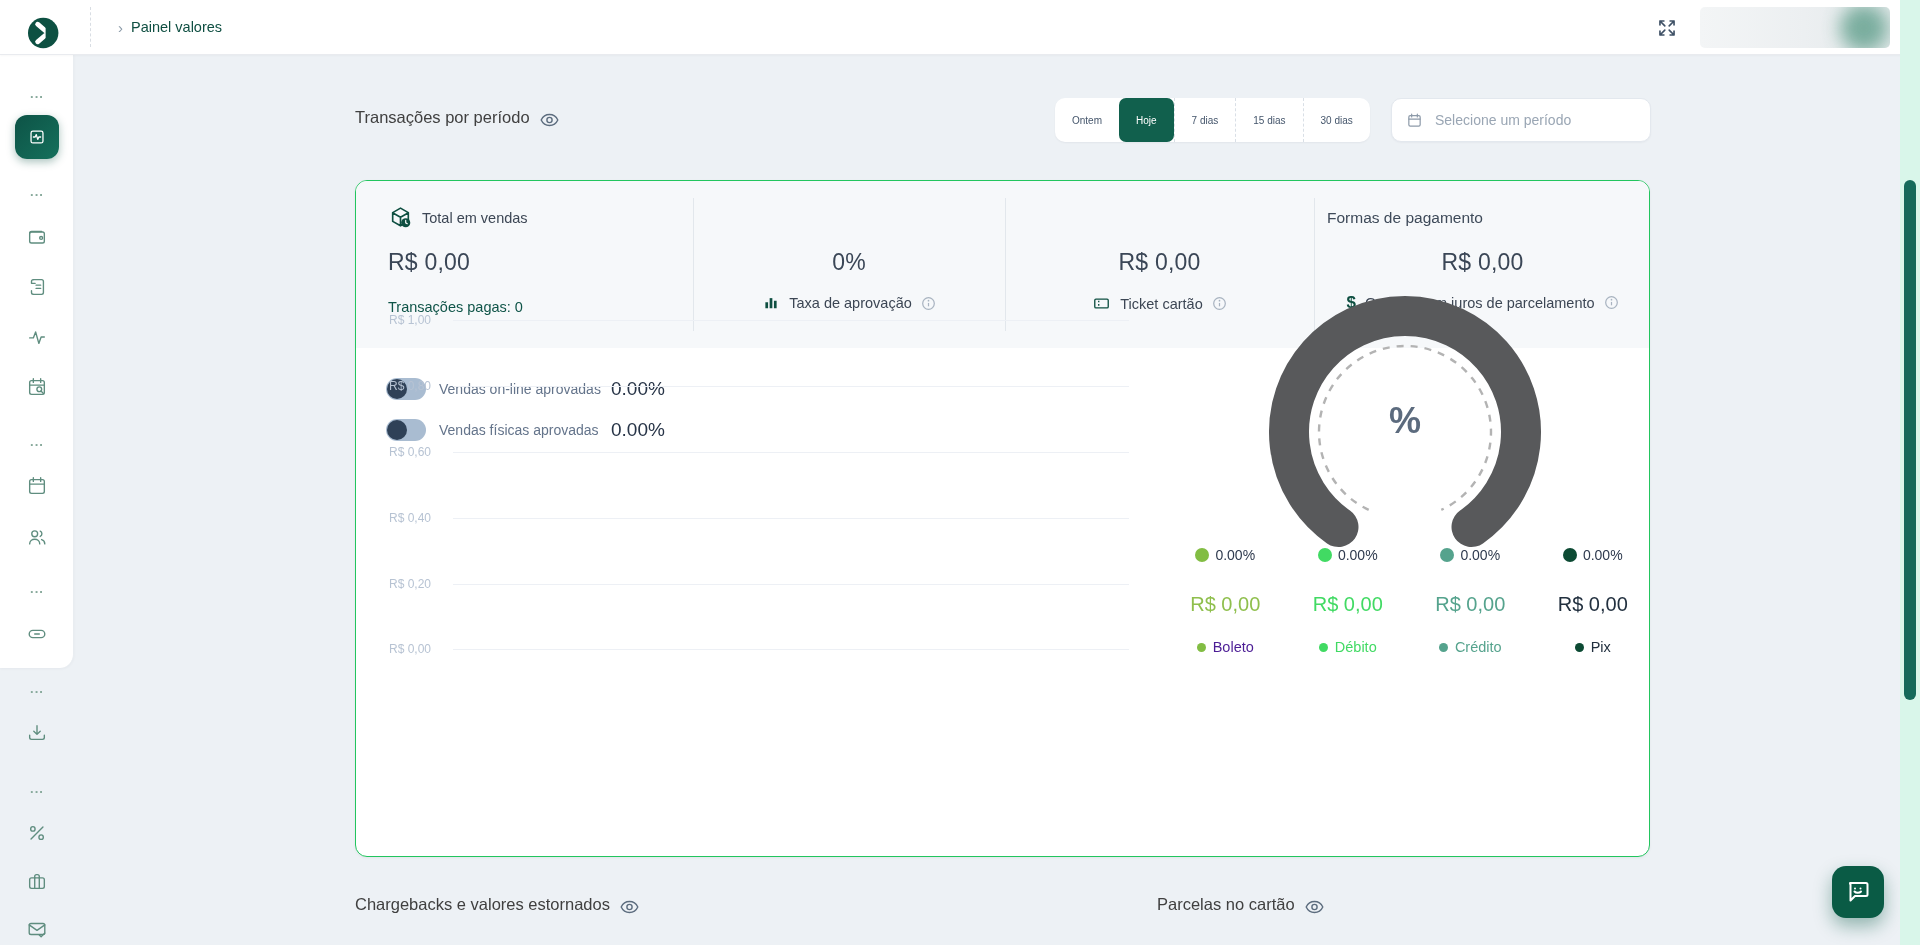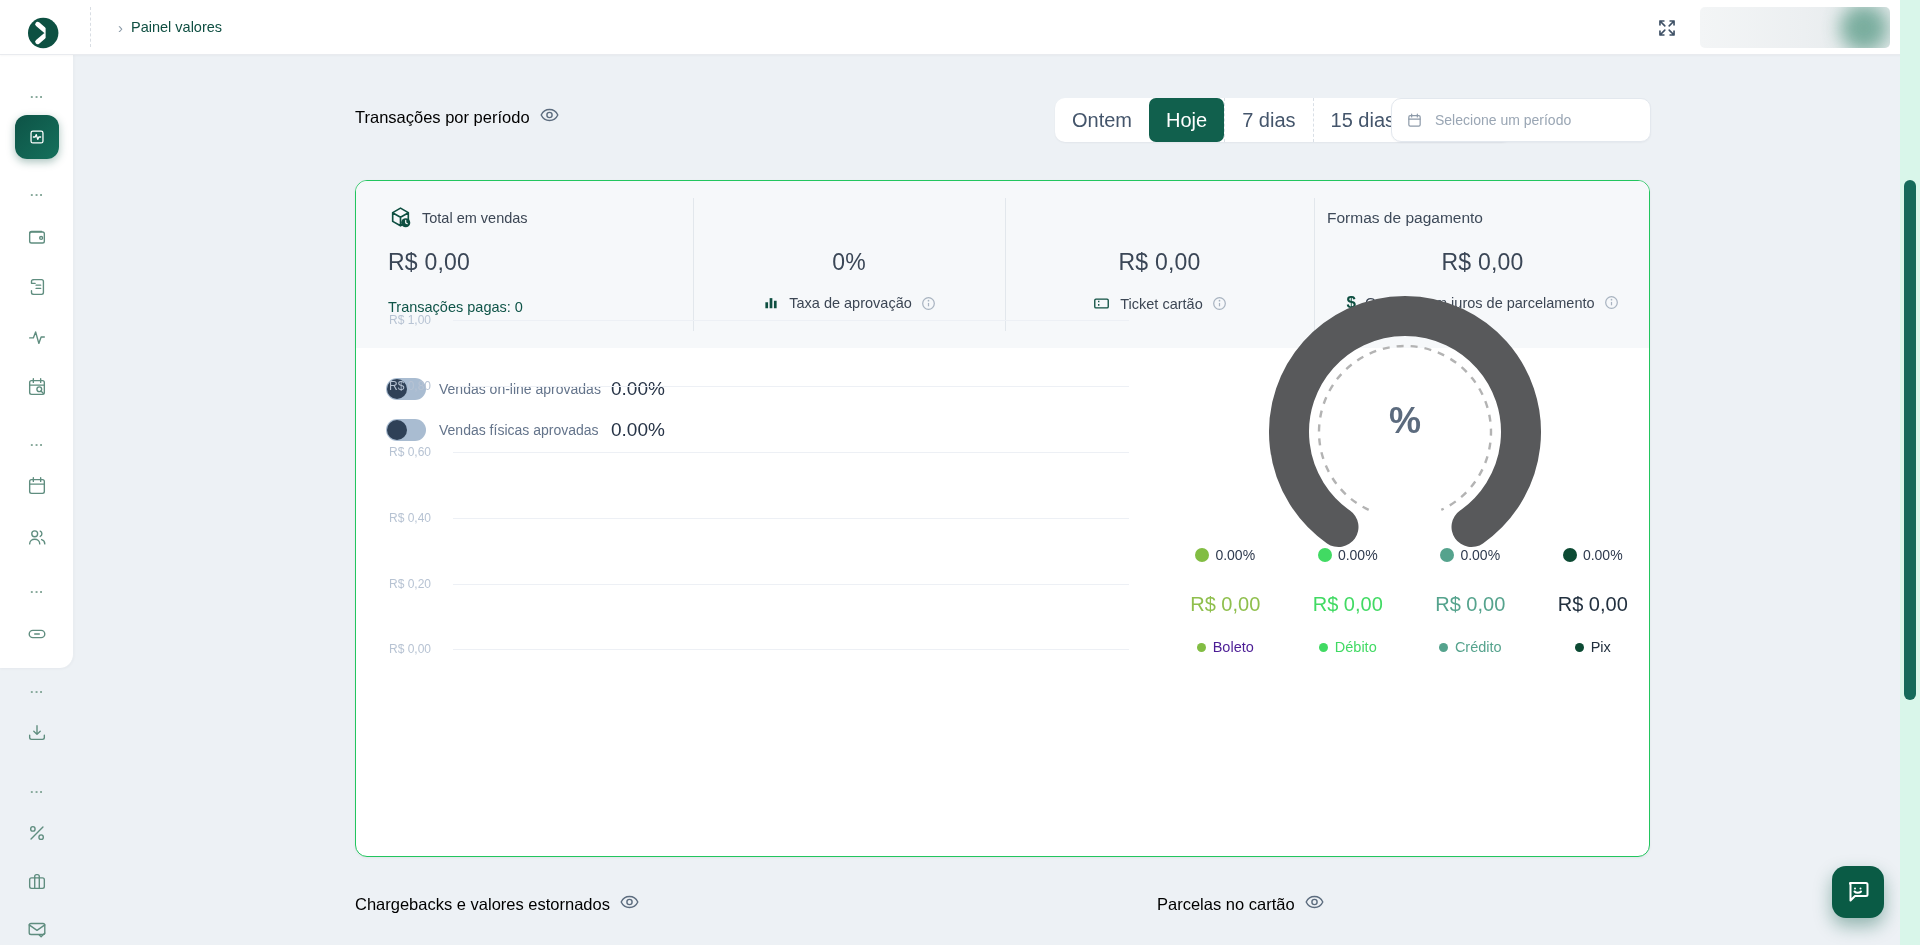--- a/index.html
+++ b/index.html
@@ -27,26 +27,26 @@
   
   .sidebar{position:absolute;left:0;top:54px;width:74px;height:891px;z-index:20}
   .sidebar-panel{position:absolute;left:0;top:0;width:73px;height:614px;background:#fff;
     border-right:1px solid #e9edf1;border-radius:0 0 14px 0;box-shadow:0 1px 3px rgba(16,24,40,.04)}
   .side-item{position:absolute;left:50%;transform:translateX(-50%);display:flex;align-items:center;justify-content:center;cursor:pointer}
   .side-dots{color:#87a99b;font-weight:700;font-size:13px;letter-spacing:1px;line-height:8px;cursor:default}
   .side-active{width:44px;height:44px;border-radius:12px;
     background:linear-gradient(135deg,#0d5346 0%,#15705c 100%);box-shadow:0 3px 8px rgba(13,83,70,.35)}
   .side-icon{width:22px;height:22px}
   
-  .sec-title{position:absolute;display:flex;align-items:flex-start;gap:10px;font-size:16.5px;color:#000000;font-weight:400}
+  .sec-title{position:absolute;display:flex;align-items:flex-end;gap:10px;font-size:16.5px;color:#404040;font-weight:400}
   .eye-btn{cursor:pointer;display:inline-flex}
   
   .btn-group{position:absolute;left:1055px;top:98px;height:44px;background:#fff;border-radius:10px;
     display:flex;align-items:stretch;box-shadow:0 1px 2px rgba(16,24,40,.05);overflow:hidden}
-  .pbtn{border:none;background:transparent;padding:0 17px;font-size:20px;color:#44556b;cursor:pointer;
+  .pbtn{border:none;background:transparent;padding:0 17px;font-size:10px;color:#44556b;cursor:pointer;
     font-family:inherit;display:flex;align-items:center}
   .pbtn + .pbtn{border-left:1px dashed #d9dfe6}
   .pbtn.selected{background:#11604d;color:#fff;border-radius:7px;border-left:none}
   .date-input{position:absolute;left:1391px;top:98px;width:260px;height:44px;background:#fff;border-radius:10px;
     border:1px solid #e3e8ee;display:flex;align-items:center;gap:10px;padding:0 14px;box-sizing:border-box;
     box-shadow:0 1px 2px rgba(16,24,40,.04)}
   .date-input input{border:none;outline:none;flex:1;font-size:14px;color:#44556b;font-family:inherit;background:transparent}
   .date-input input::placeholder{color:#9aa6b4}
   
   .card{position:absolute;left:355px;top:180px;width:1295px;height:677px;background:#fff;border-radius:12px;

